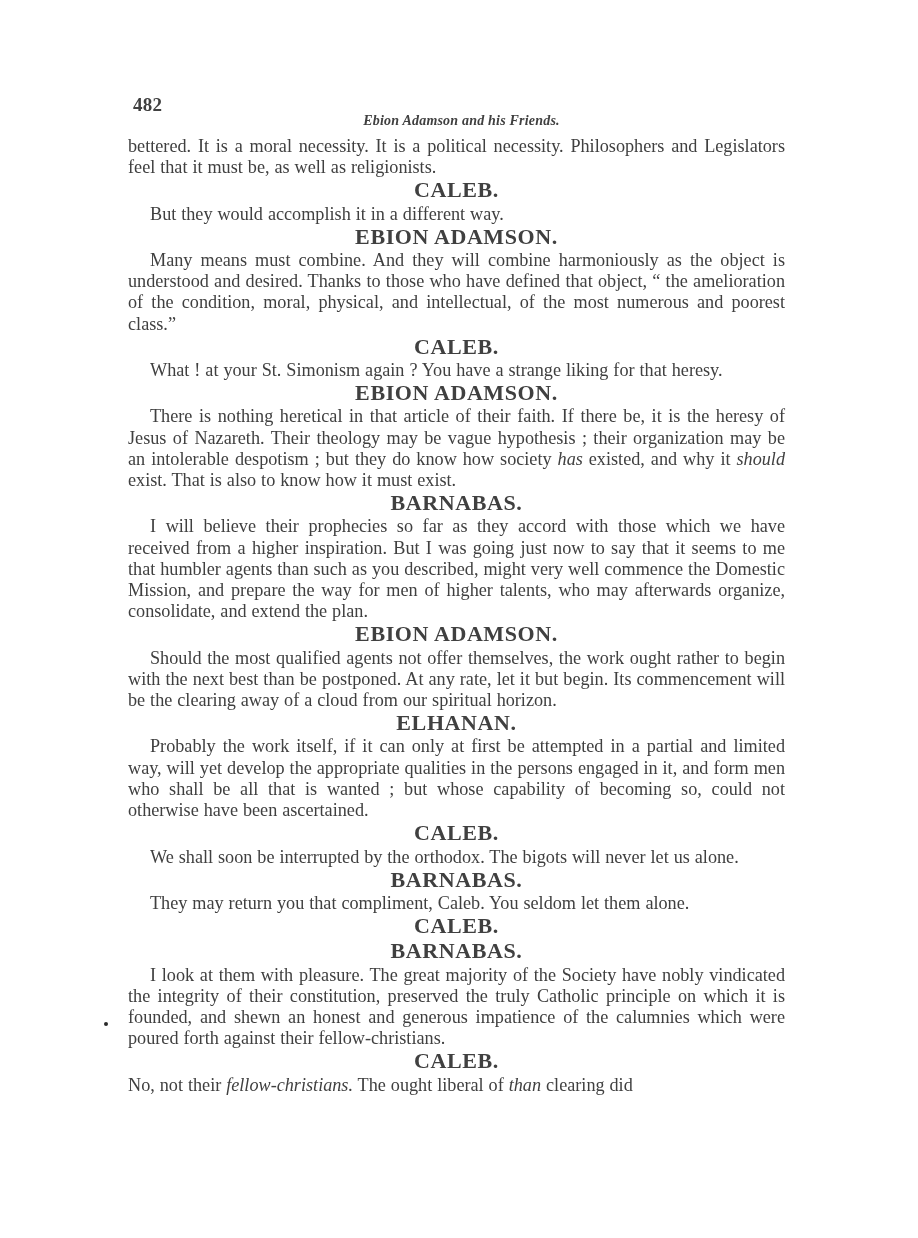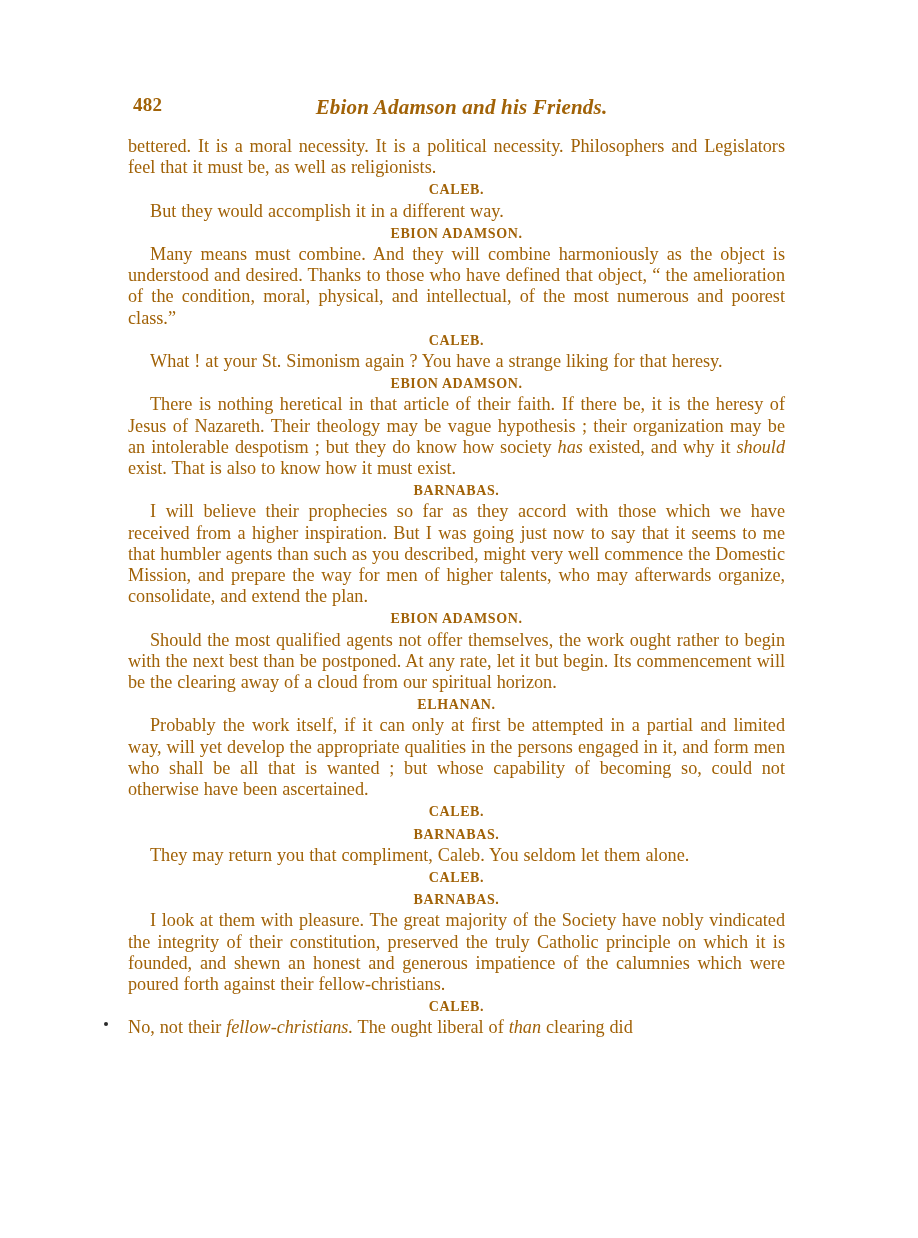--- a/index.html
+++ b/index.html
@@ -30,24 +30,24 @@
     position: absolute;
     left: 0;
     top: 0;
     font-size: 19px;
     font-weight: bold;
     letter-spacing: 0.3px;
   }
   .runtitle {
     position: absolute;
     left: 0;
-    top: 1px;
+    top: 19px;
     width: 657px;
     text-align: center;
-    font-size: 21px;
+    font-size: 14px;
     font-style: italic;
     font-weight: bold;
     letter-spacing: 0.2px;
   }
 
   
   .textblock {
     position: absolute;
     left: 128px;
     top: 136px;
@@ -77,41 +77,41 @@
     padding: 0;
     text-align: center;
     font-size: 14.6px;
     font-weight: bold;
     letter-spacing: 1.1px;
     line-height: 21.2px;
     text-transform: uppercase;
     white-space: pre;
   }
   .speaker .cap {
-    font-size: 14px;
+    font-size: 22px;
     letter-spacing: 0.6px;
     text-align: right;
   }
 
   em.it {
     font-style: italic;
   }
 
   
   .speck {
     position: absolute;
     background: #2a2a2a;
     border-radius: 50%;
   }
   .speck.s1 { left: 104px; top: 1022px; width: 4px; height: 4px; }
 </style>
 </head>
 <body>
 
-<div id="page" style="background: rgb(255, 255, 255); color: #a16207;">
+<div id="page" style="background: rgb(255, 255, 255); color: #404040;">
 
   <div class="runhead">
     <span class="folio">482</span>
     <span class="runtitle">Ebion Adamson and his Friends.</span>
   </div>
 
   <div class="textblock">
 
     <p class="para noindent">bettered.   It is a moral necessity.   It is a political necessity.   Philosophers and Legislators feel that it must be, as well as religionists.</p>
 
@@ -130,20 +130,21 @@
     <p class="speaker"><span class="cap">Barnabas.</span></p>
     <p class="para indent">I will believe their prophecies so far as they accord with those which we have received from a higher inspiration.   But I was going just now to say that it seems to me that humbler agents than such as you described, might very well commence the Domestic Mission, and prepare the way for men of higher talents, who may afterwards organize, consolidate, and extend the plan.</p>
 
     <p class="speaker"><span class="cap">Ebion Adamson.</span></p>
     <p class="para indent">Should the most qualified agents not offer themselves, the work ought rather to begin with the next best than be postponed.   At any rate, let it but begin.   Its commencement will be the clearing away of a cloud from our spiritual horizon.</p>
 
     <p class="speaker"><span class="cap">Elhanan.</span></p>
     <p class="para indent">Probably the work itself, if it can only at first be attempted in a partial and limited way, will yet develop the appropriate qualities in the persons engaged in it, and form men who shall be all that is wanted ; but whose capability of becoming so, could not otherwise have been ascertained.</p>
 
     <p class="speaker"><span class="cap">Caleb.</span></p>
+    <p class="para indent">We shall soon be interrupted by the orthodox.   The bigots will never let us alone.</p>
 
     <p class="speaker"><span class="cap">Barnabas.</span></p>
     <p class="para indent">They may return you that compliment, Caleb.   You seldom let them alone.</p>
 
     <p class="speaker"><span class="cap">Caleb.</span></p>
 
     <p class="speaker"><span class="cap">Barnabas.</span></p>
     <p class="para indent">I look at them with pleasure.   The great majority of the Society have nobly vindicated the integrity of their constitution, preserved the truly Catholic principle on which it is founded, and shewn an honest and generous impatience of the calumnies which were poured forth against their fellow-christians.</p>
 
     <p class="speaker"><span class="cap">Caleb.</span></p>

